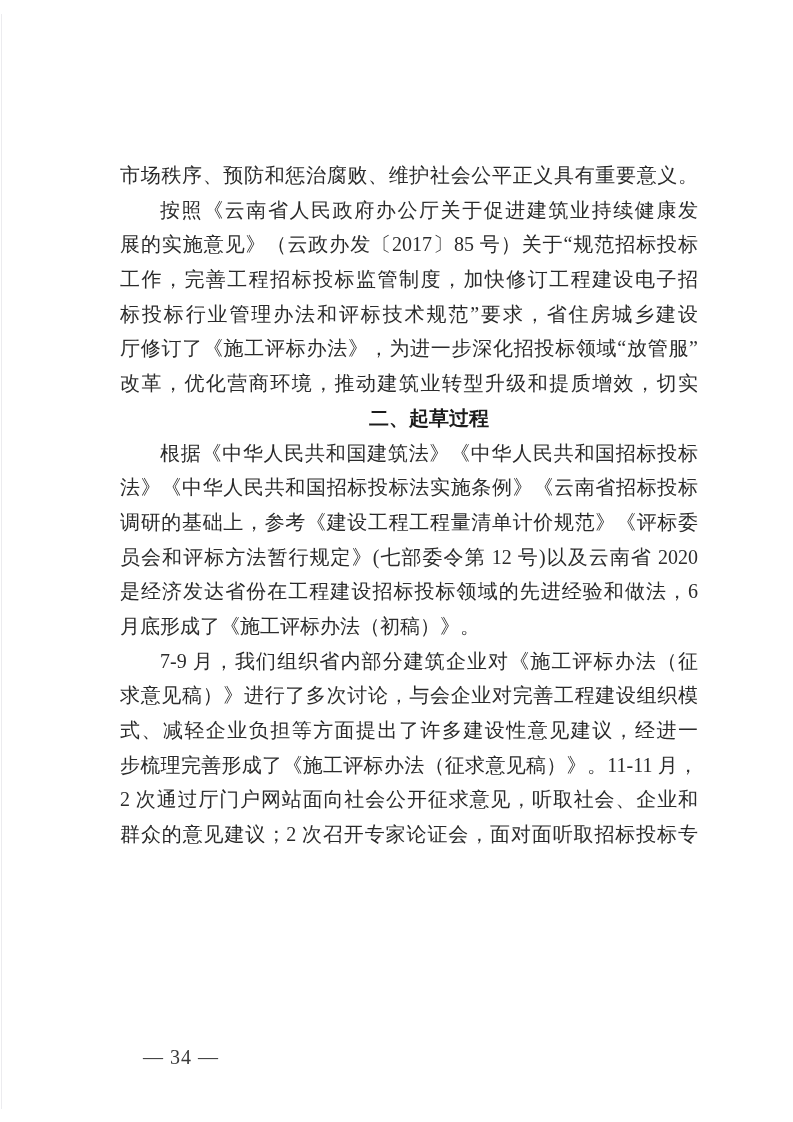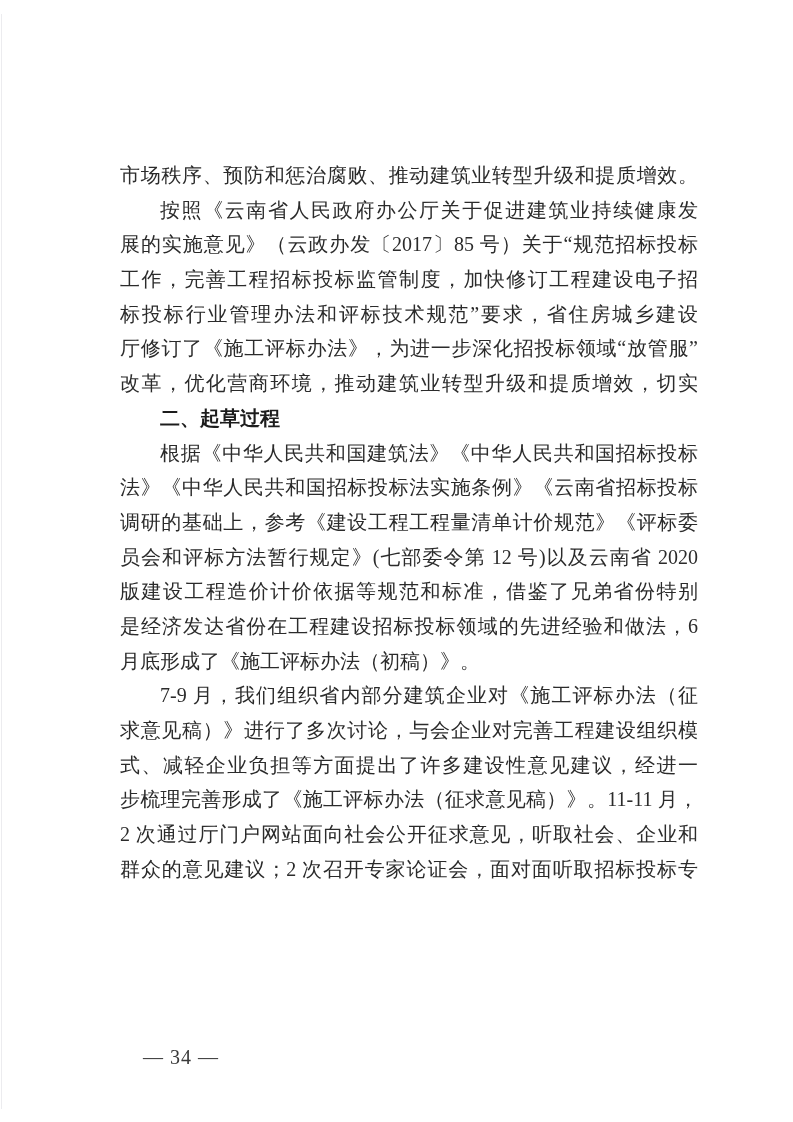--- a/index.html
+++ b/index.html
@@ -43,51 +43,51 @@
     text-align-last: justify;
     text-justify: inter-character;
   }
   .line.ind {
     padding-left: 40px;
   }
   .line.heading {
     font-family: "Liberation Sans", "DejaVu Sans", sans-serif;
     font-weight: 700;
     color: #1c1c1c;
+    text-align: center;
   }
   .footer {
     position: absolute;
     left: 143px;
     top: 1046px;
     font-size: 20px;
     color: #3a3a3a;
     letter-spacing: 1px;
     font-family: "Liberation Serif", "DejaVu Serif", serif;
   }
 </style>
 </head>
 <body>
 
 <div class="page">
   <div class="scan-edge"></div>
 
   <div class="text-block">
-    <div class="line j">市场秩序、预防和惩治腐败、推动建筑业转型升级和提质增效。</div>
+    <div class="line j">市场秩序、预防和惩治腐败、维护社会公平正义具有重要意义。</div>
     <div class="line j ind">按照《云南省人民政府办公厅关于促进建筑业持续健康发</div>
     <div class="line j">展的实施意见》（云政办发〔2017〕85 号）关于“规范招标投标</div>
     <div class="line j">工作，完善工程招标投标监管制度，加快修订工程建设电子招</div>
     <div class="line j">标投标行业管理办法和评标技术规范”要求，省住房城乡建设</div>
     <div class="line j">厅修订了《施工评标办法》，为进一步深化招投标领域“放管服”</div>
     <div class="line j">改革，优化营商环境，推动建筑业转型升级和提质增效，切实</div>
     <div class="line heading ind">二、起草过程</div>
     <div class="line j ind">根据《中华人民共和国建筑法》《中华人民共和国招标投标</div>
     <div class="line j">法》《中华人民共和国招标投标法实施条例》《云南省招标投标</div>
     <div class="line j">调研的基础上，参考《建设工程工程量清单计价规范》《评标委</div>
     <div class="line j">员会和评标方法暂行规定》(七部委令第 12 号)以及云南省 2020</div>
-    <div class="line j">版建设工程造价计价依据等规范和标准，借鉴了兄弟省份特别</div>
     <div class="line j">是经济发达省份在工程建设招标投标领域的先进经验和做法，6</div>
     <div class="line">月底形成了《施工评标办法（初稿）》。</div>
     <div class="line j ind">7-9 月，我们组织省内部分建筑企业对《施工评标办法（征</div>
     <div class="line j">求意见稿）》进行了多次讨论，与会企业对完善工程建设组织模</div>
     <div class="line j">式、减轻企业负担等方面提出了许多建设性意见建议，经进一</div>
     <div class="line j">步梳理完善形成了《施工评标办法（征求意见稿）》。11-11 月，</div>
     <div class="line j">2 次通过厅门户网站面向社会公开征求意见，听取社会、企业和</div>
     <div class="line j">群众的意见建议；2 次召开专家论证会，面对面听取招标投标专</div>
   </div>
 

